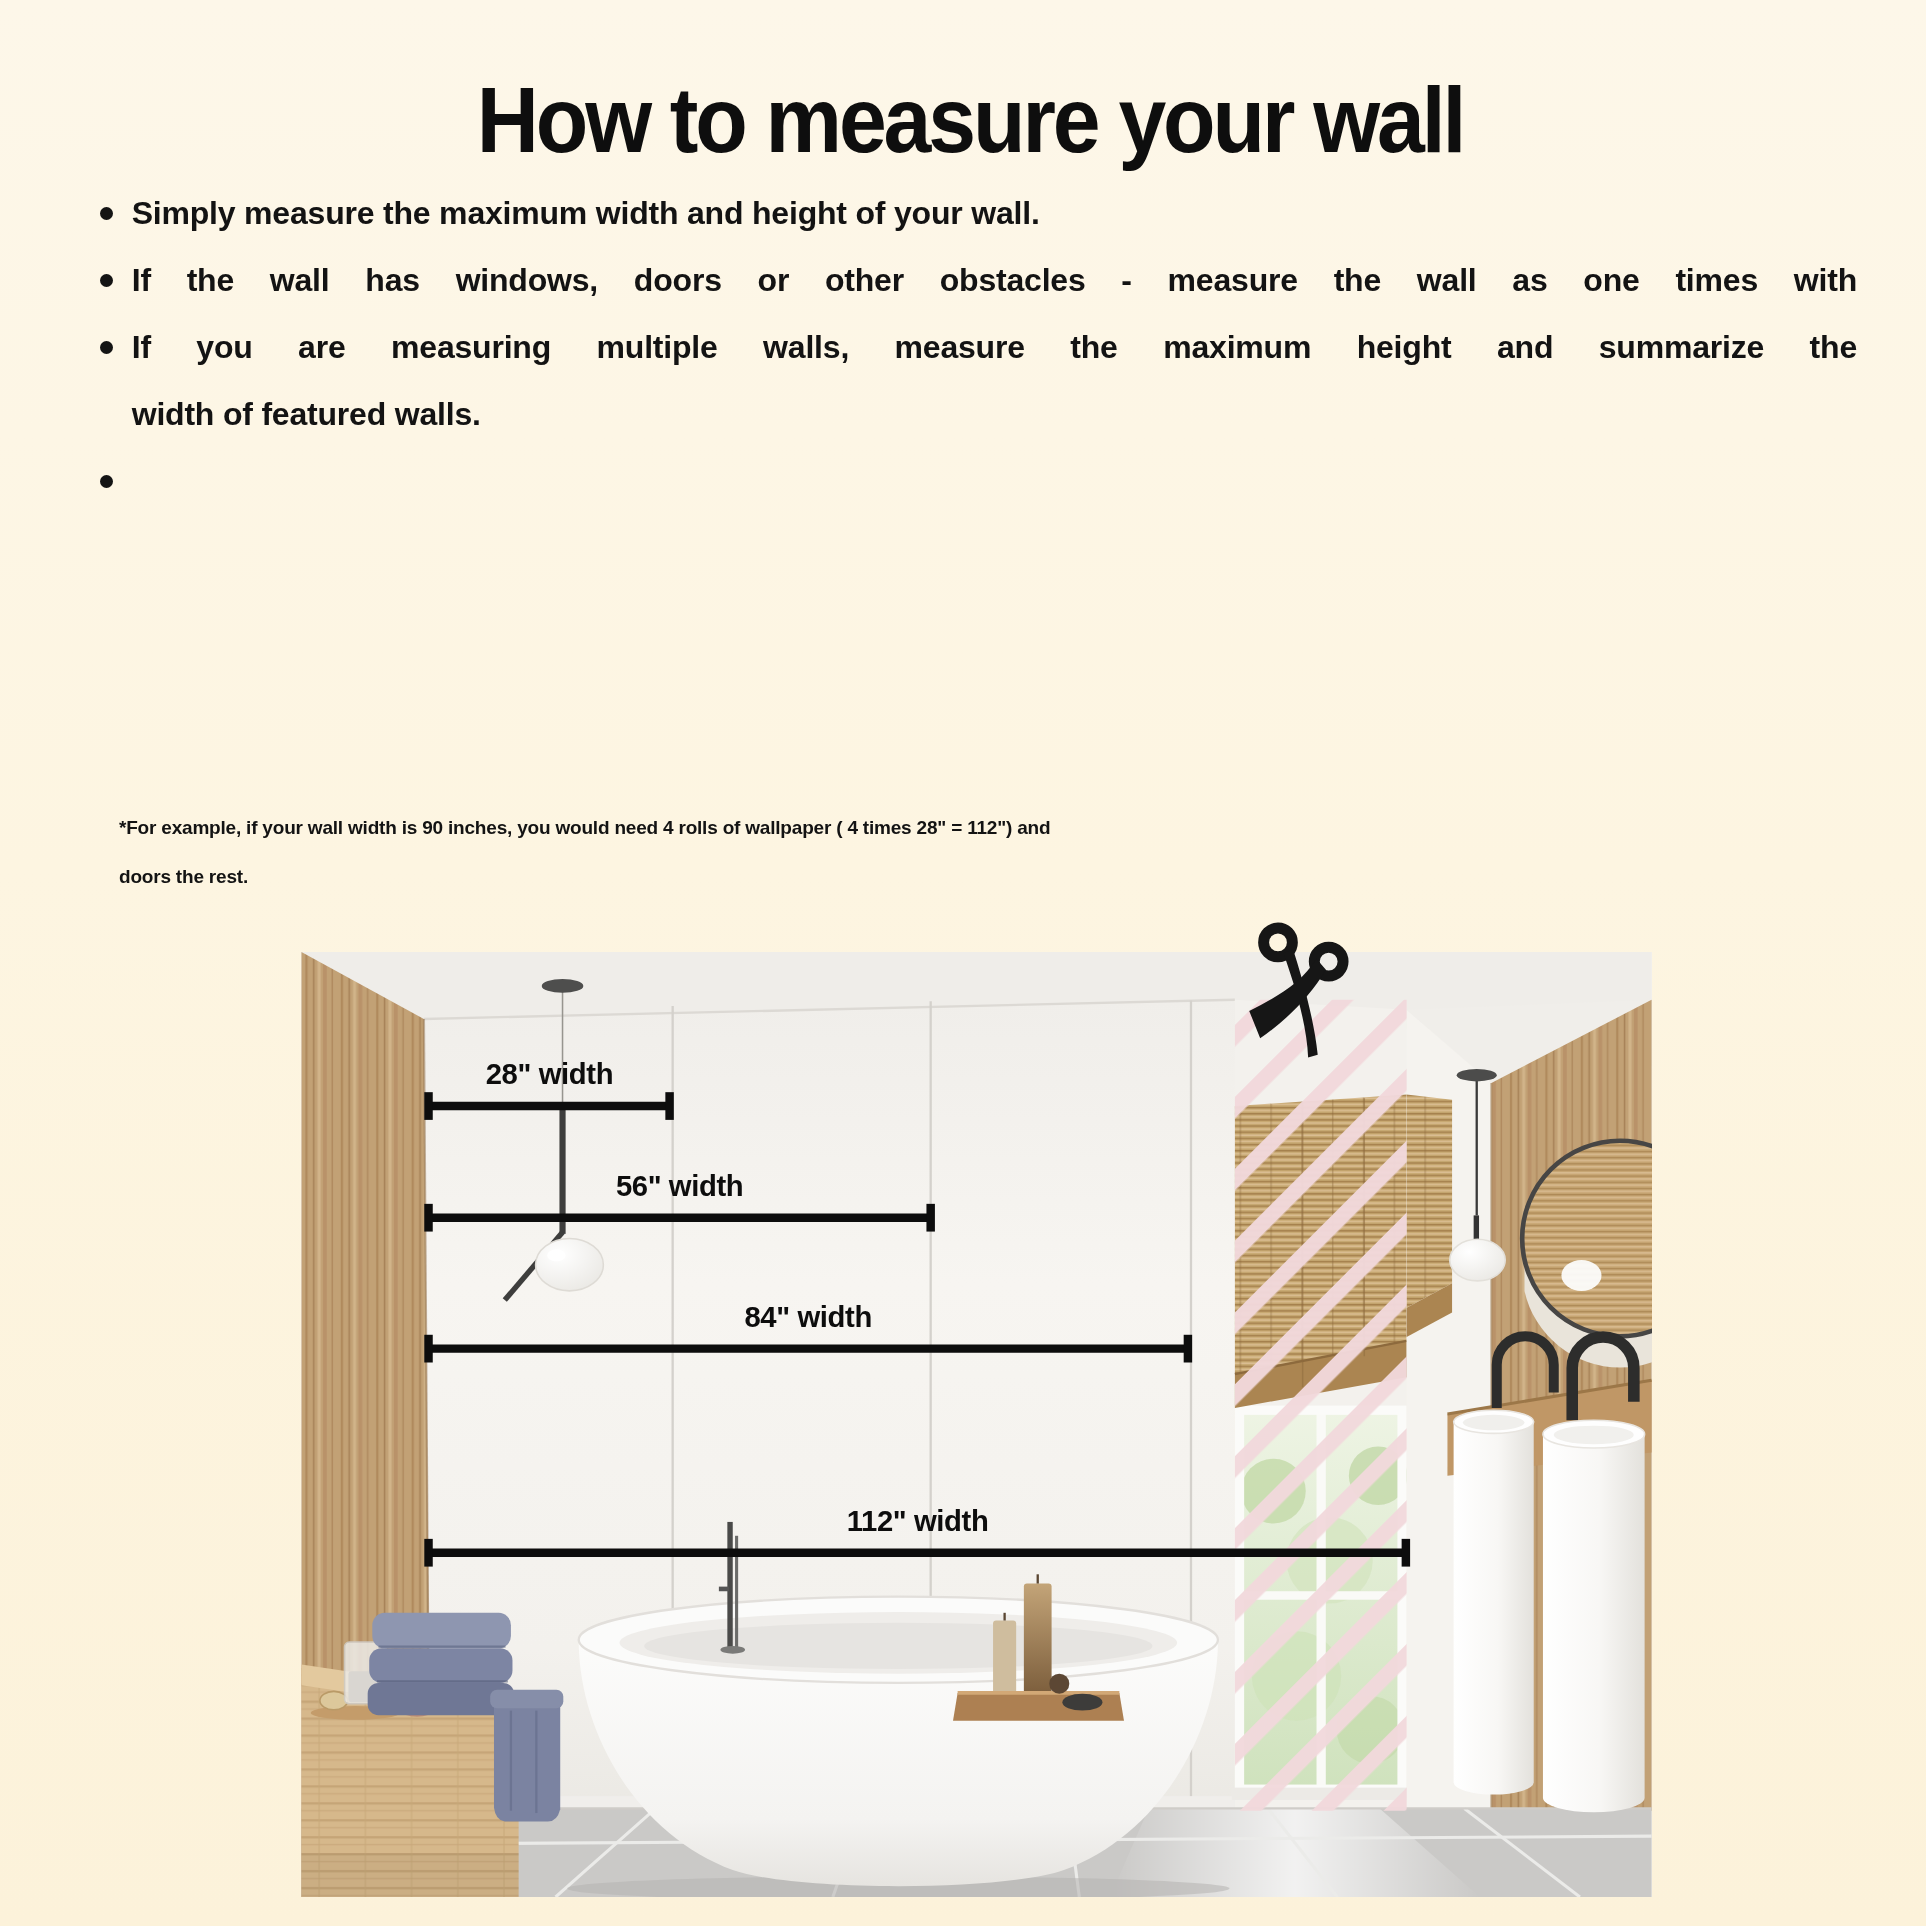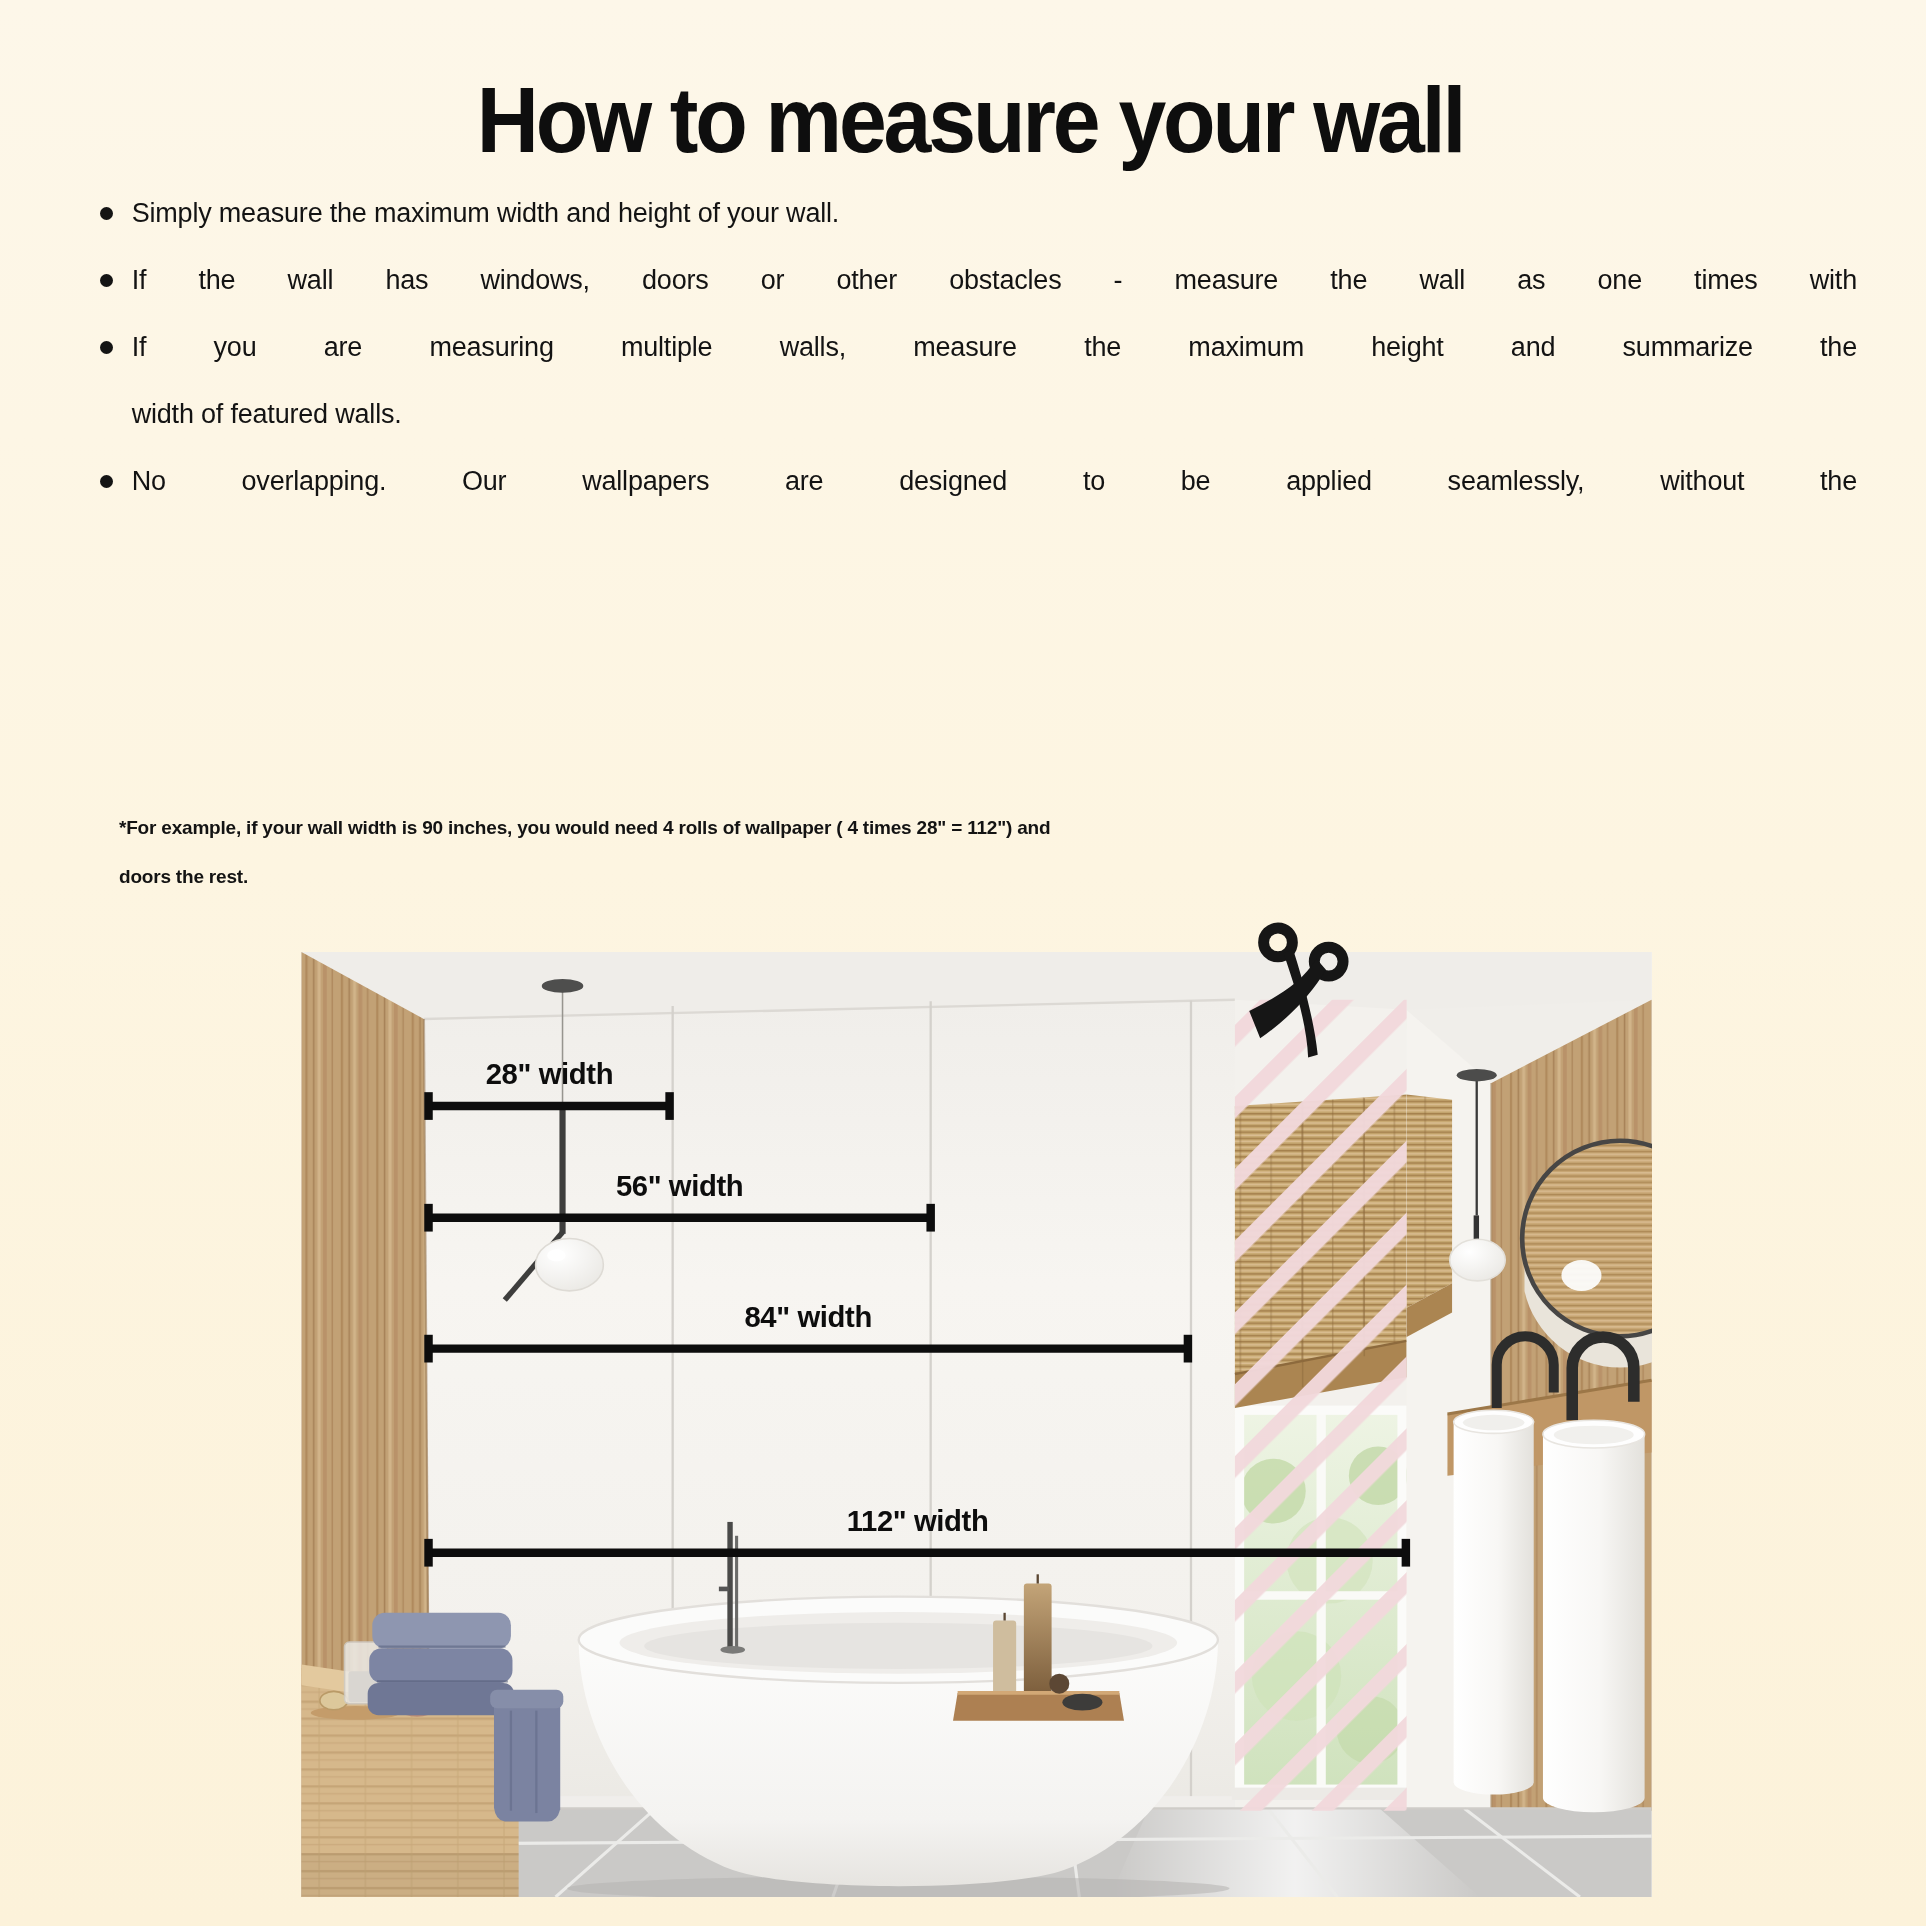--- a/index.html
+++ b/index.html
@@ -15,21 +15,21 @@
     text-align:center;font-size:86px;font-weight:700;
     letter-spacing:-3.1px;transform:scaleY(1.08);transform-origin:top center;
     color:#0e0e0e;
   }
   .bullets{position:absolute;top:180px;left:77px;width:1766px;}
   .bullet{display:flex;align-items:flex-start;}
   .marker{
     flex:0 0 auto;width:13px;height:13px;border-radius:50%;
     background:#141414;margin:27px 18.5px 0 9.2px;
   }
-  .bullet-text{flex:1 1 auto;font-size:27px;font-weight:400;line-height:67px;letter-spacing:-0.2px;}
+  .bullet-text{flex:1 1 auto;font-size:32px;font-weight:700;line-height:67px;letter-spacing:-0.2px;}
   .bullet-text .bl{white-space:nowrap;}
   .bullet-text .bl.fill{white-space:normal;text-align:justify;text-align-last:justify;}
   .note{
     position:absolute;top:803px;left:105px;width:1741px;
     font-size:19px;font-weight:700;line-height:49px;letter-spacing:-0.2px;
   }
   .note .bl{white-space:nowrap;}
   .photo{
     position:absolute;left:287px;top:952px;width:1351px;height:945px;
     background:#f4f2ee;
@@ -66,21 +66,20 @@
     <div class="bullet">
       <span class="marker"></span>
       <div class="bullet-text justify">
           <div class="bl fill">If you are measuring multiple walls, measure the maximum height and summarize the</div>
           <div class="bl">width of featured walls.</div>
         </div>
     </div>
     <div class="bullet">
       <span class="marker"></span>
       <div class="bullet-text justify">
-          <div class="bl fill">No overlapping. Our wallpapers are designed to be applied seamlessly, without the</div>
         </div>
     </div>
   </div>
 
   <div class="note">
       <div class="bl">*For example, if your wall width is 90 inches, you would need 4 rolls of wallpaper ( 4 times 28" = 112") and</div>
       <div class="bl">doors the rest.</div>
     </div>
 
   <div class="photo">

